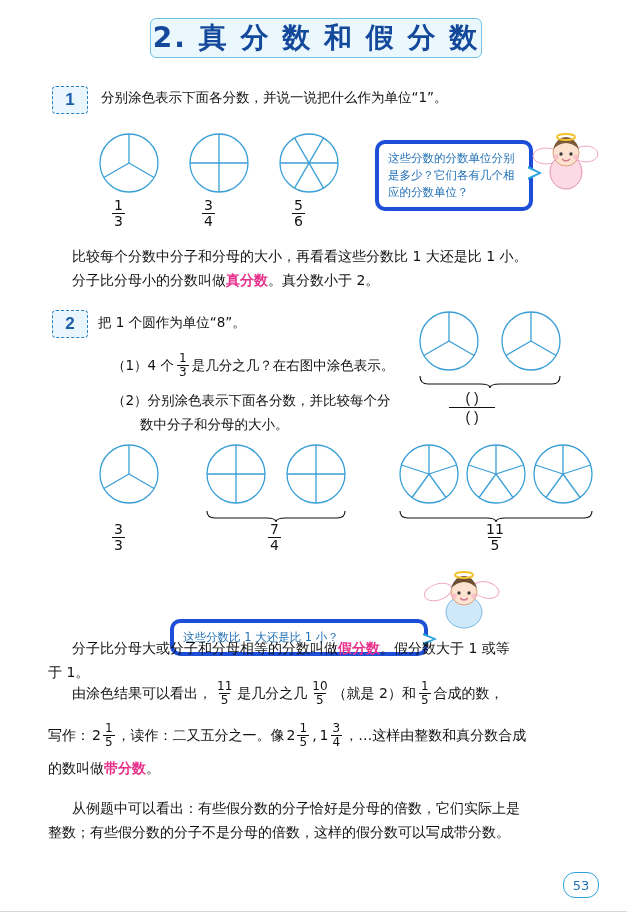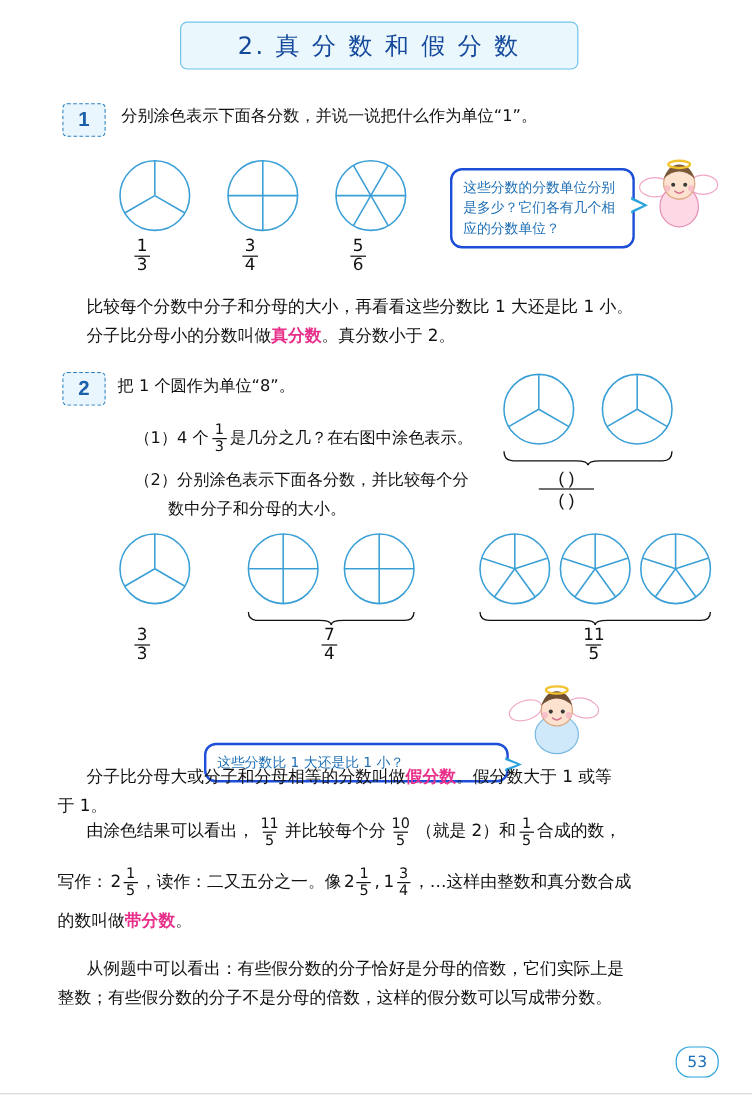--- a/index.html
+++ b/index.html
@@ -14,21 +14,21 @@
   .page{position:absolute;inset:0;}
 
   
   .title-wrap{
     position:absolute;left:150px;top:18px;width:330px;height:38px;
     border:1px solid #6fc3e8;border-radius:6px;
     background:#eaf7fd;
     display:flex;align-items:center;justify-content:center;
   }
   .title-text{
-    font-size:20px;font-weight:normal;color:#13489b;letter-spacing:2px;
+    font-size:28px;font-weight:bold;color:#13489b;letter-spacing:2px;
     font-family:"DejaVu Sans","Liberation Sans",sans-serif;
   }
 
   
   .num-badge{
     position:absolute;width:34px;height:26px;
     border:1px dashed #2a7fc1;border-radius:4px;background:#eaf6fd;
     display:flex;align-items:center;justify-content:center;
     font-size:17px;font-weight:bold;color:#1b5faa;
   }
@@ -37,21 +37,21 @@
     position:absolute;
     font-size:13.5px;line-height:24px;color:#111;
     font-family:"DejaVu Sans","Liberation Sans",sans-serif;
   }
   .txt.big{font-size:14px;}
   .pink{color:#e8308a;font-weight:bold;}
 
   
   .bubble{
     position:absolute;
-    border:2px solid #1d4ed8;border-radius:10px;background:#ffffff;
+    border:4px solid #1d4ed8;border-radius:10px;background:#ffffff;
     color:#1f6fb5;font-size:11.5px;line-height:17px;
     padding:6px 9px;
     font-family:"DejaVu Sans","Liberation Sans",sans-serif;
   }
   .bubble .tail{
     position:absolute;width:0;height:0;
   }
   .bubble.b1 .tail{
     right:-13px;top:22px;
     border-top:7px solid transparent;border-bottom:7px solid transparent;
@@ -350,21 +350,21 @@
     <span>分子比分母大或分子和分母相等的分数叫做</span><span class="pink">假分数</span><span>。假分数大于 1 或等</span>
   </div>
   <div class="txt big" style="left:48px;top:660px;width:520px;">于 1。</div>
 
   <div class="txt big" style="left:72px;top:680px;width:540px;display:flex;align-items:center;flex-wrap:nowrap;">
     <span>由涂色结果可以看出，</span>
     <span class="frac small" style="margin:0 3px;">
       <span class="num">11</span>
       <span class="den">5</span>
     </span>
-    <span>并比较每个分</span>
+    <span>是几分之几</span>
     <span class="frac small" style="margin:0 3px;">
       <span class="num">10</span>
       <span class="den">5</span>
     </span>
     <span>（就是 2）和</span>
     <span class="frac small" style="margin:0 3px;">
       <span class="num">1</span>
       <span class="den">5</span>
     </span>
     <span>合成的数，</span>

